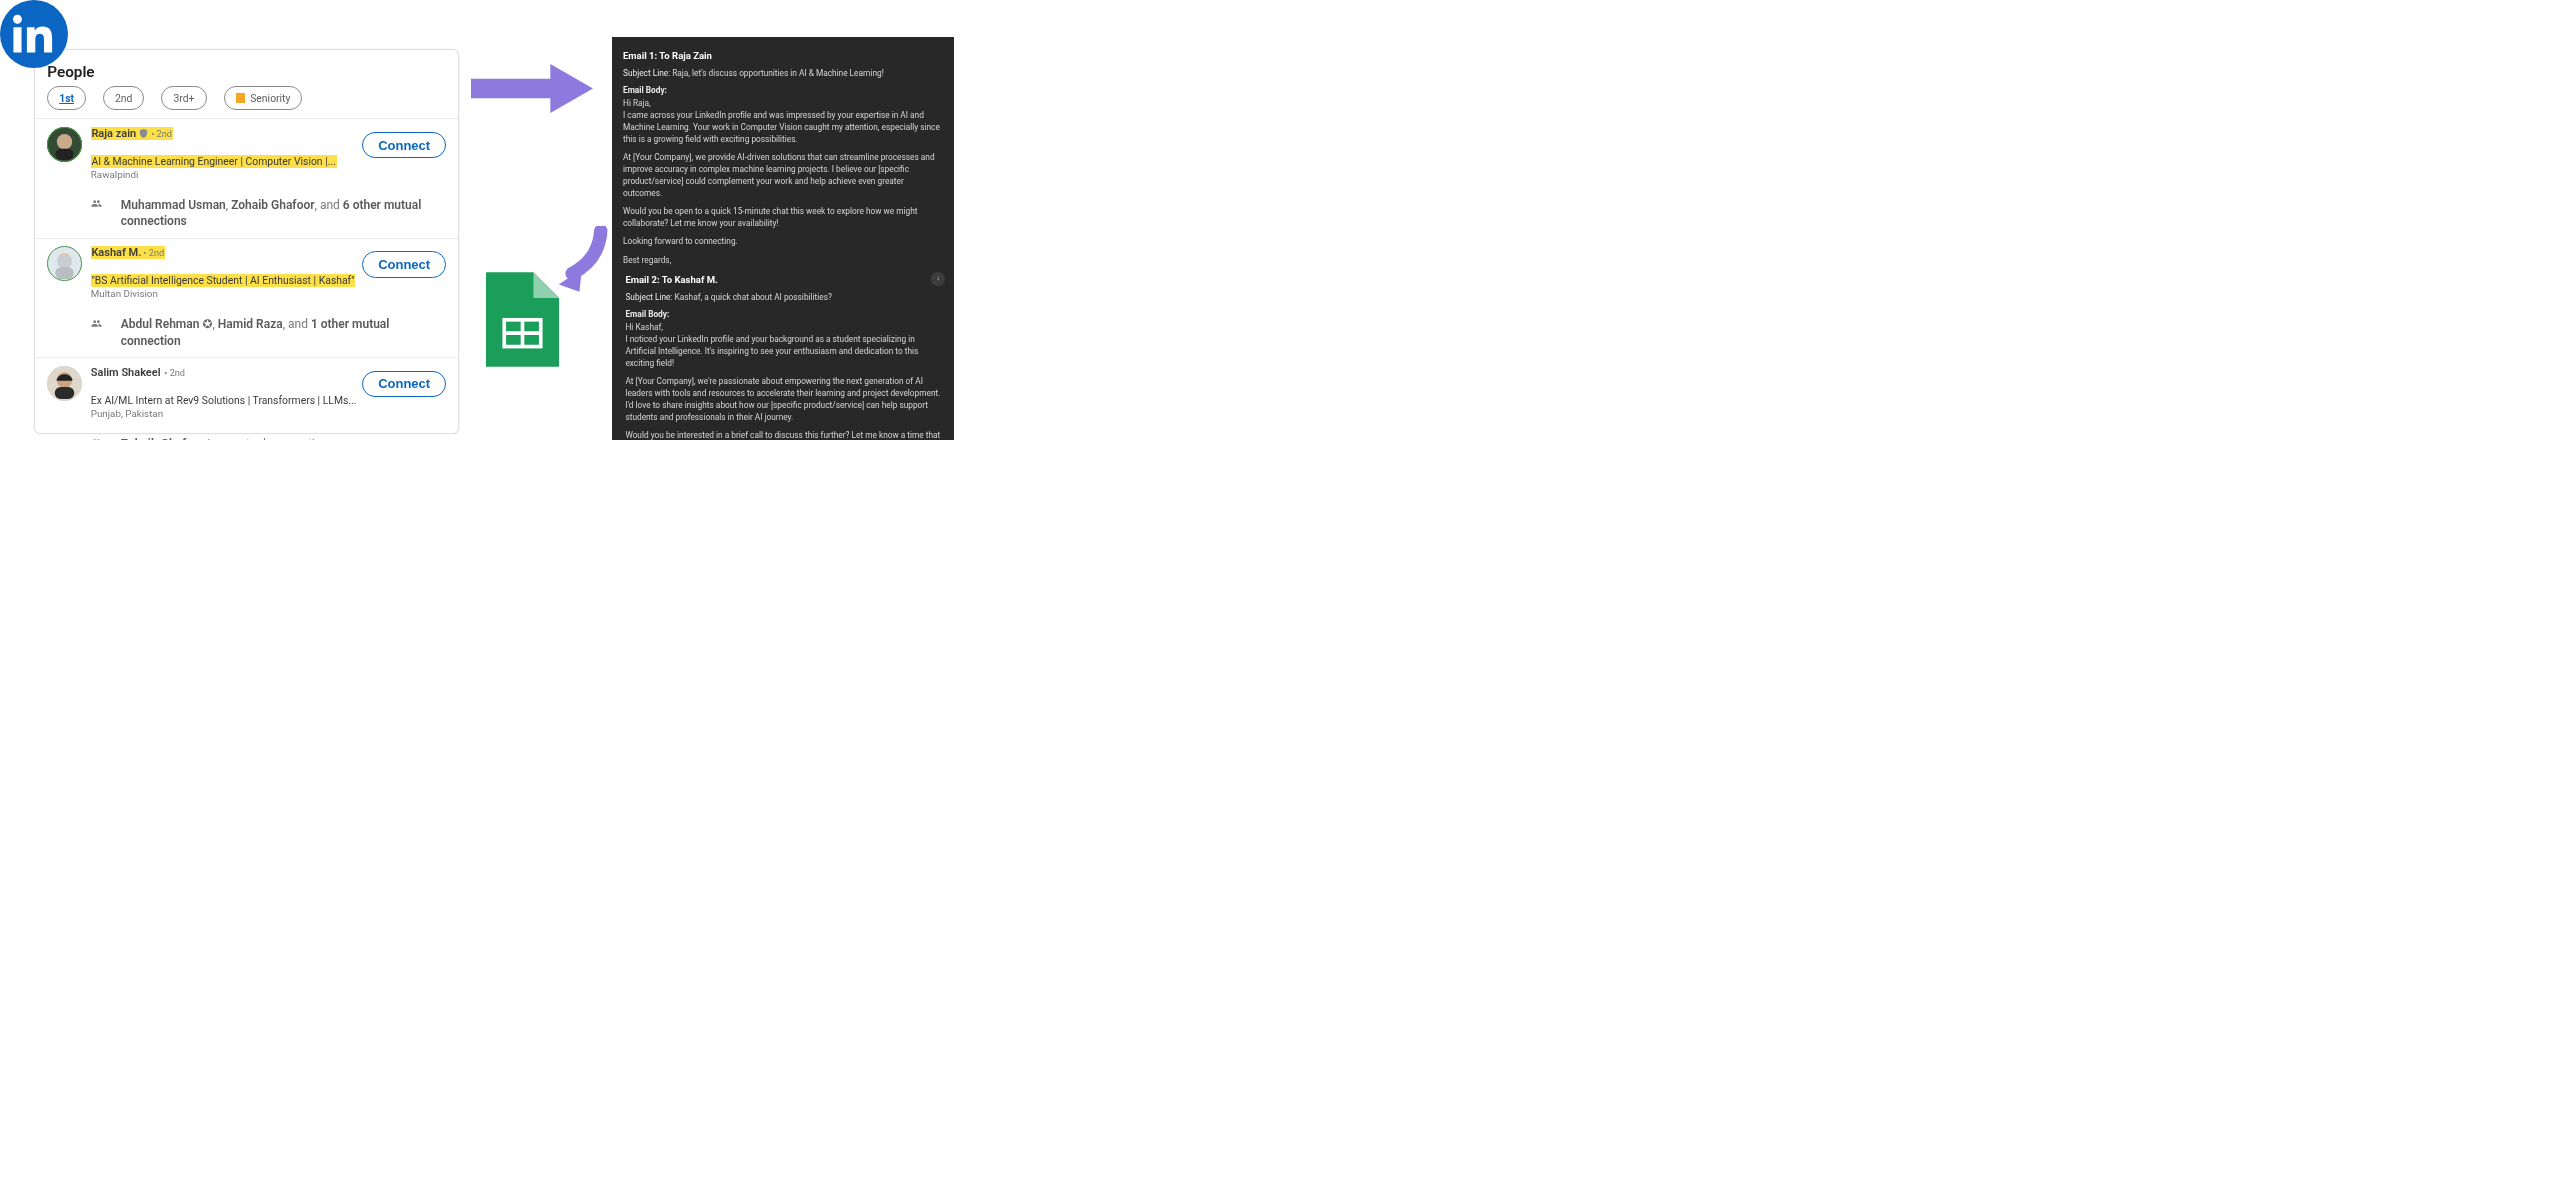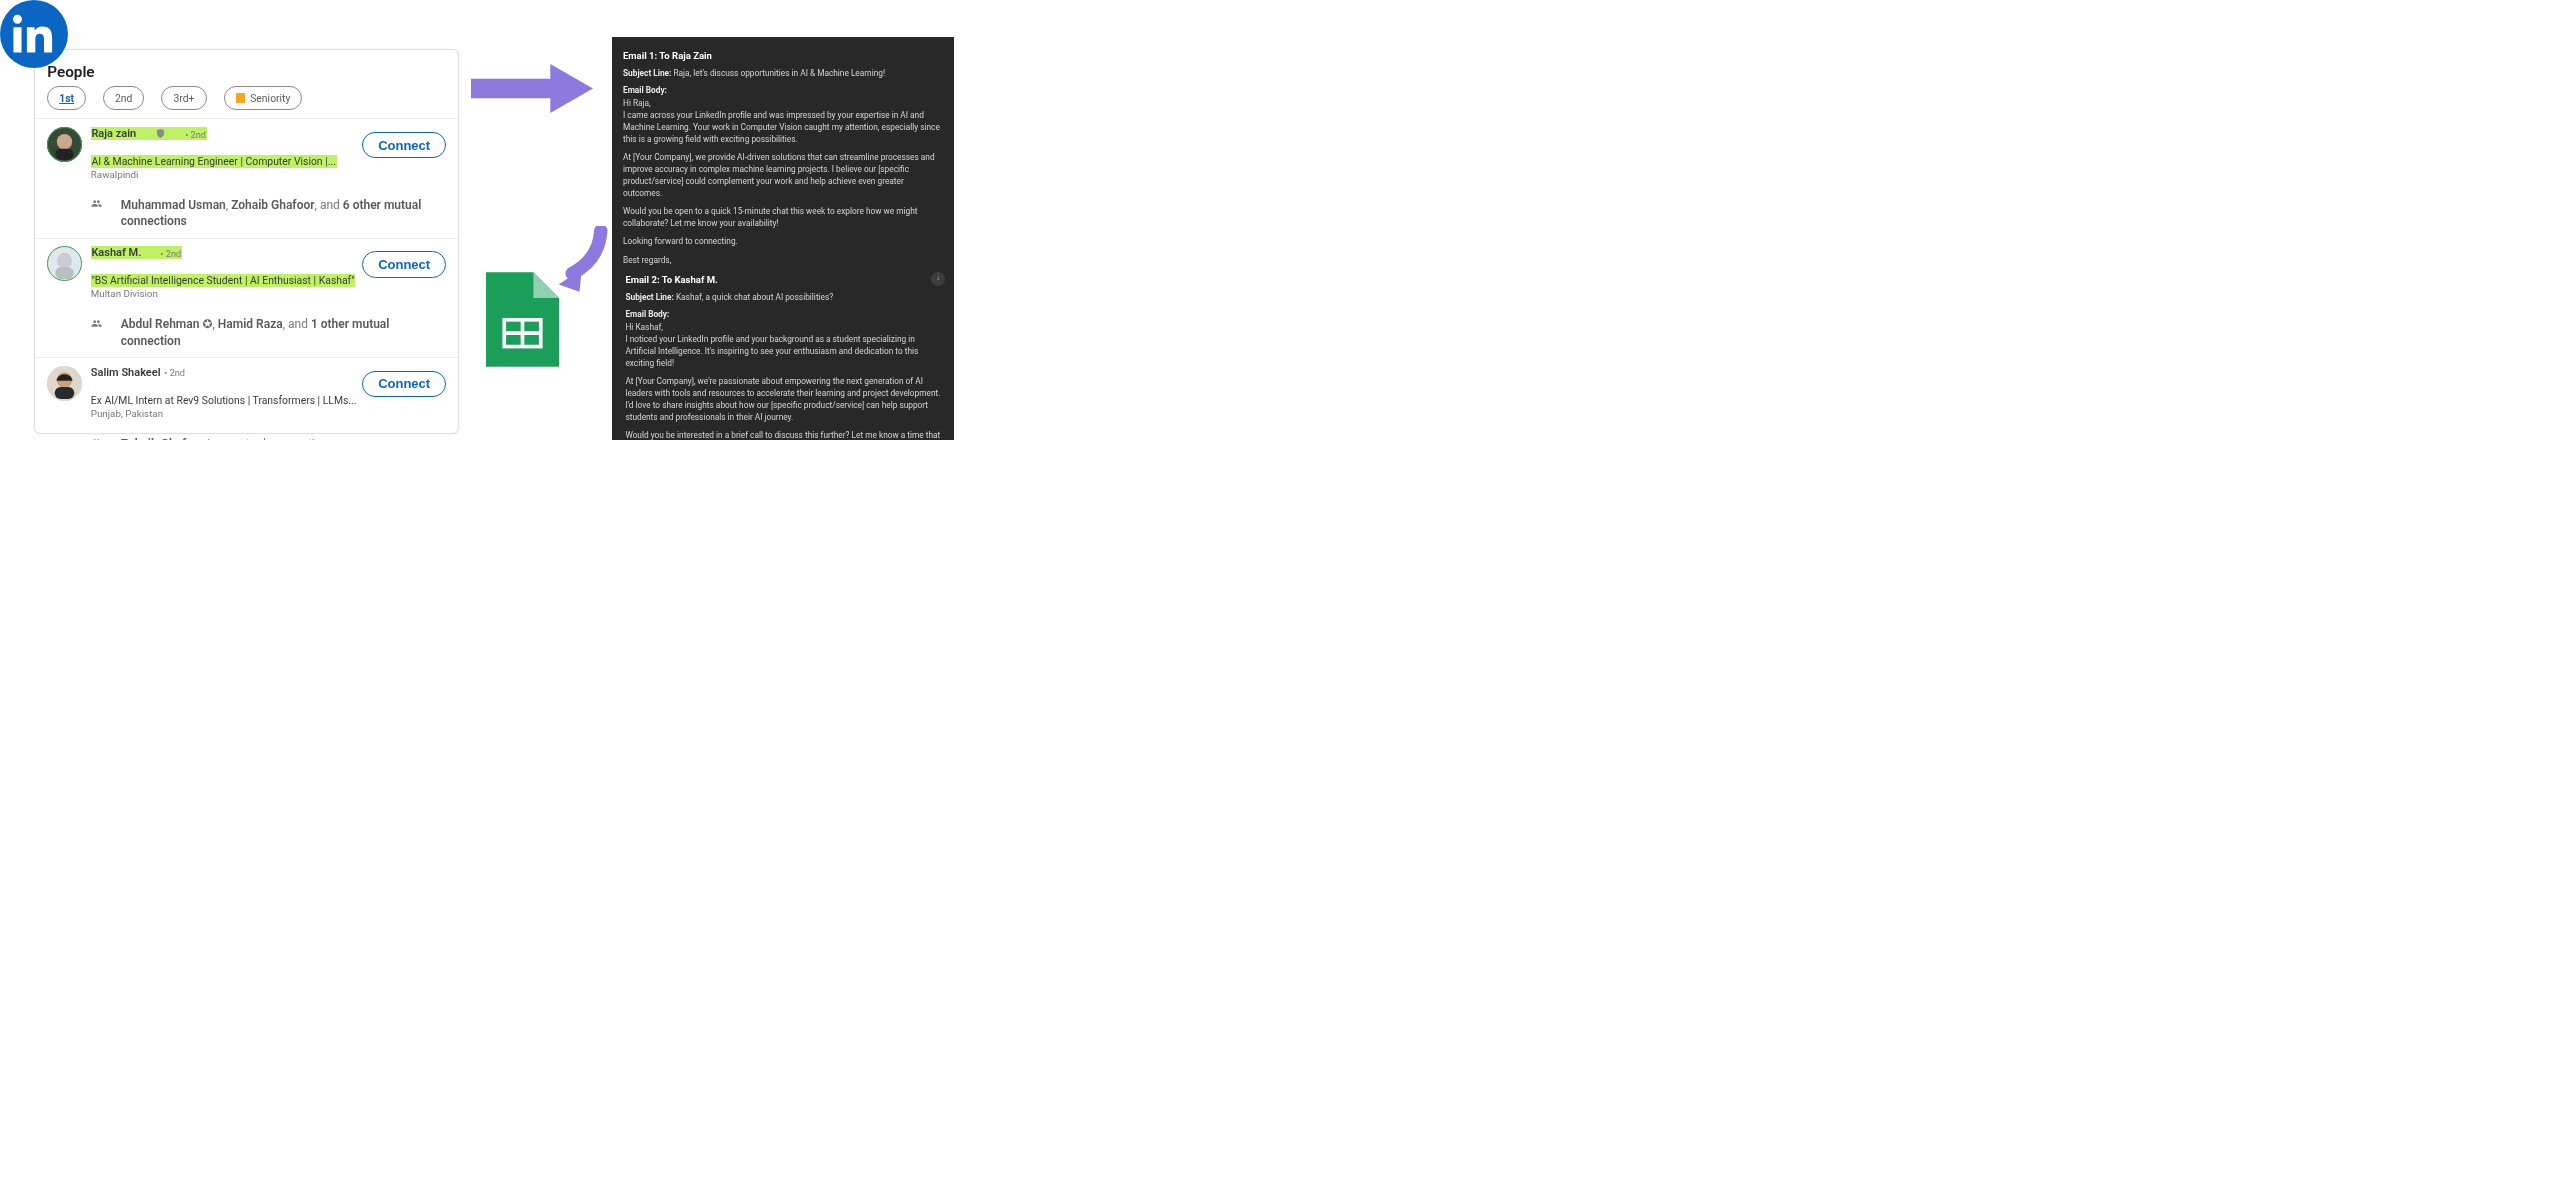--- a/index.html
+++ b/index.html
@@ -91,25 +91,25 @@
     pointer-events: none;
   }
   .avatar svg { width:100%; height:100%; border-radius:50%; }
 
   .person-main { flex: 1; min-width: 0; }
   .person-name-line {
     display: flex; align-items: center; gap: 3.7px;
     font-size: 11px;
   }
   .hl {
-    background: #bef264;
+    background: #fde047;
     padding: 0 0.6px;
     display: inline-flex;
-    align-items: flex-end;
-    gap: 19px;
+    align-items: center;
+    gap: 2px;
     flex-wrap: wrap;
   }
   .person-name {
     font-weight: 600;
     color: #3c3c3c;
   }
   .badge-icon svg { width:11px; height:11px; vertical-align:middle; }
   .degree {
     color: #7a7a7a;
     font-size: 9.2px;
@@ -200,21 +200,21 @@
   .emails-panel h3 {
     color: #fff;
     font-size: 9.5px;
     font-weight: 700;
     margin-bottom: 4.9px;
     margin-top: 7.3px;
   }
   .emails-panel h3:first-child { margin-top: 2px; }
   .emails-panel h3.h2 { padding-left: 2.4px; }
   .emails-panel .sub-line { margin-bottom: 4.3px; }
-  .emails-panel .lbl { font-weight: 700; color:#eaeaea; }
+  .emails-panel .lbl { font-weight: 400; color:#eaeaea; }
   .emails-panel p { margin-bottom: 6.1px; }
   .emails-panel .body-lbl { font-weight:700; color:#eaeaea; margin-bottom:1.2px; }
   .emails-panel .indent { padding-left: 2.4px; }
 
   .scroll-pill {
     position: absolute;
     right: 9.2px; top: 235px;
     width: 13.5px; height: 13.5px;
     border-radius: 50%;
     background: #3d3d3d;

